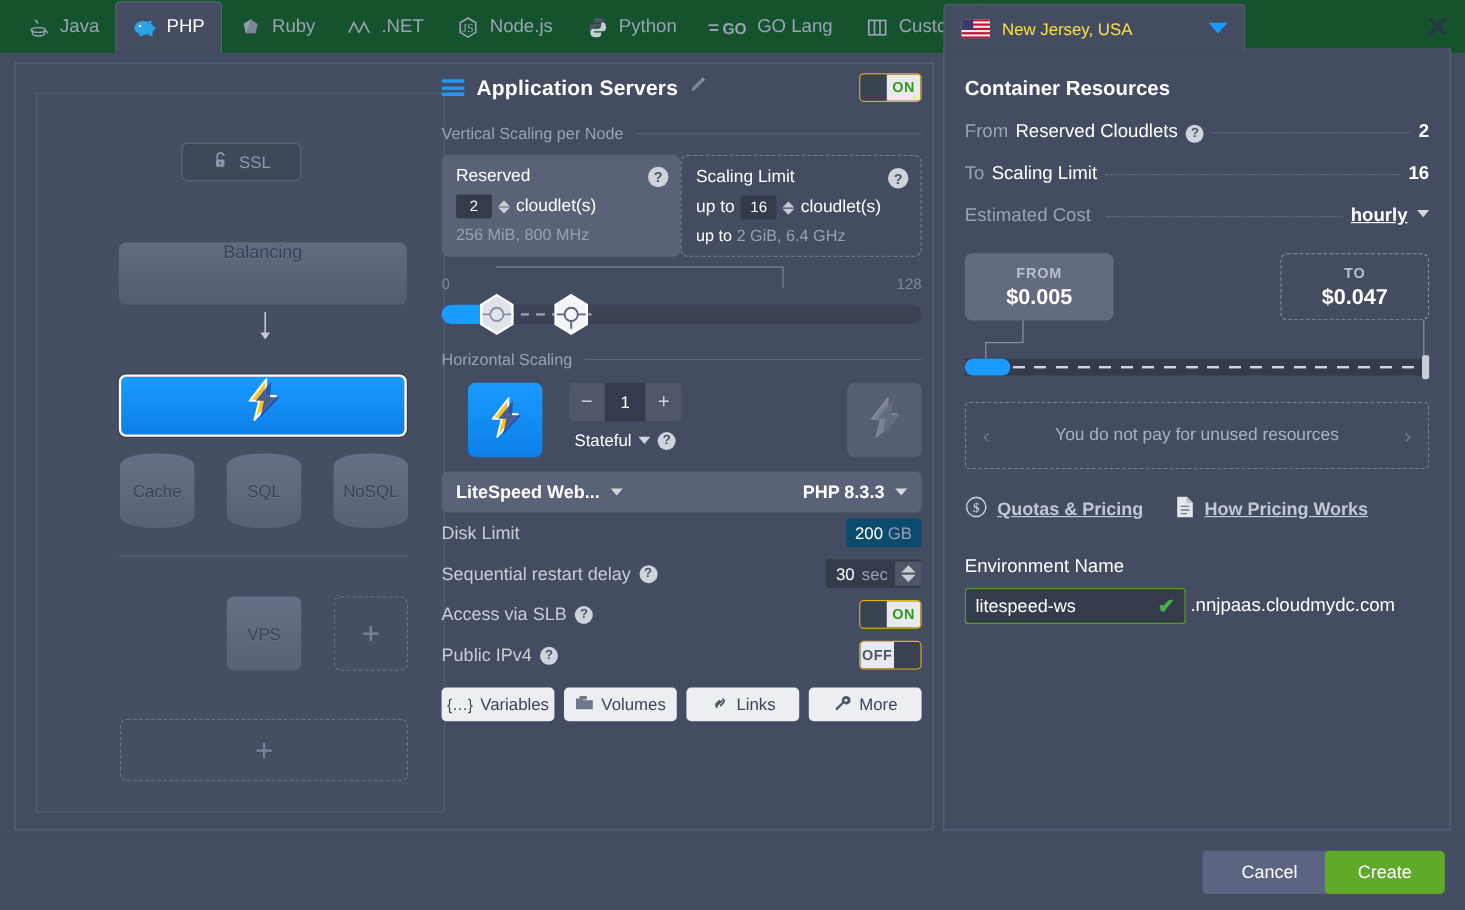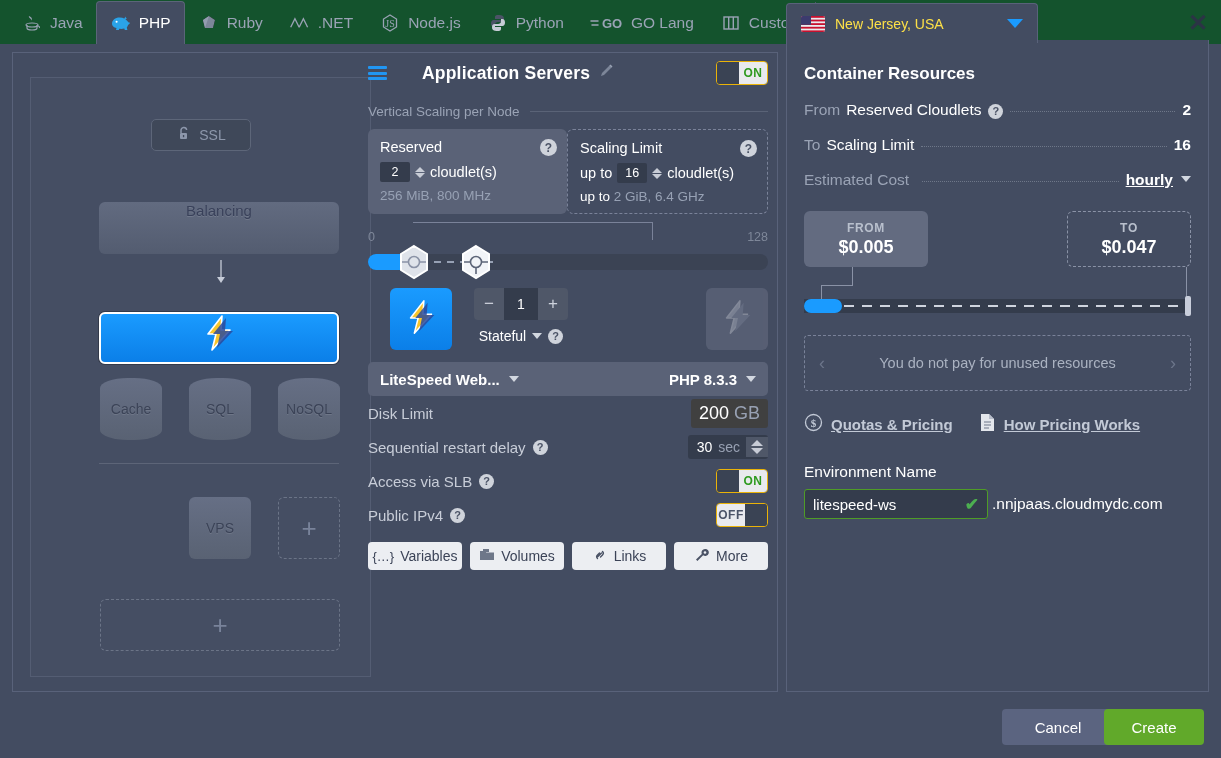--- a/index.html
+++ b/index.html
@@ -98,21 +98,21 @@
     cursor:pointer;
   }
   .dash-node { color:#79839a; }
   .divider-h { position:absolute; left:68px; width:240px; height:1px; background:#5d melhor; background:#5c melhor; background:#5d6578; }
 
   
   .center { position:absolute; left: 368px; top: 58px; width: 400px; }
   .ctr-head { display:flex; align-items:center; height: 30px; }
   .burger { width:19px;height:14px; display:flex;flex-direction:column;justify-content:space-between; margin-right:10px;}
   .burger i { display:block;height:3px;background:#2196f3;border-radius:1px;}
-  .ctr-title { color:#fff; font-size:17.5px; font-weight:bold; letter-spacing:.2px;margin-left:25px;}
+  .ctr-title { color:#fff; font-size:17.5px; font-weight:bold; letter-spacing:.2px;}
   .pencil { margin-left:9px; color:#7e melhor; color:#7d8699; font-size:14px; cursor:pointer;}
   .toggle {
     width: 52px; height: 24px; border-radius: 4px; background: #39415200;
     background: #394152; display:flex; cursor:pointer; overflow:hidden;
     border:1px solid #eab308;
   }
   .toggle .knob { flex:0 0 22px; background:#3a4354; }
   .toggle .lbl { flex:1; display:flex;align-items:center;justify-content:center;
     background:#e9eaee; color:#2e9a1f; font-size:12px;font-weight:bold; letter-spacing:.5px;}
   .toggle.off .lbl { order:-1; color:#4c5468; background:#e9eaee; }
@@ -173,21 +173,21 @@
 
   .stack-bar {
     margin-top: 12px; height: 34px; background:#5a6277; border-radius:5px;
     display:flex;align-items:center;justify-content:space-between;padding:0 12px;
     color:#fff; font-size:15px; font-weight:bold; cursor:pointer;
   }
   .stack-bar .sel { display:flex;align-items:center;gap:9px;}
 
   .opt-row { display:flex;align-items:center;justify-content:space-between; height: 34px; }
   .opt-label { color:#c8cdd8; font-size:15px; display:flex;align-items:center;gap:7px;}
-  .pill-num { background:#404040; border-radius:3px; padding: 4px 8px; color:#fff;font-size:18px;}
+  .pill-num { background:#0c4a6e; border-radius:3px; padding: 4px 8px; color:#fff;font-size:14px;}
   .pill-num span { color:#98a1b3; }
   .delay-box { display:flex;align-items:center; background:#343c4c;border-radius:3px;}
   .delay-box .v { padding: 4px 6px 4px 9px; color:#fff;font-size:14px;}
   .delay-box .u { padding: 4px 6px 4px 0; color:#98a1b3;font-size:14px;}
   .delay-box .sp { background:#4f5768; padding: 3px 5px; display:flex;flex-direction:column;gap:2px;cursor:pointer;}
 
   .btn-row { display:flex; gap:8px; margin-top: 10px; }
   .wbtn {
     flex:1; height: 28px; background:#eceef2; border-radius:4px;
     display:flex;align-items:center;justify-content:center;gap:6px;
@@ -516,20 +516,24 @@
       </div>
       <div class="hex" style="left:90px;">
         <svg width="36" height="36" viewBox="0 0 36 36">
             <path d="M18 2l13 8v16l-13 8-13-8V10z" fill="#f2f4f8" stroke="#fff" stroke-width="2"></path>
             <circle cx="18" cy="18" r="5.5" fill="none" stroke="#5d6578" stroke-width="1.6"></circle>
             <path d="M6 18h6.5M23.5 18H30M18 23.5V30" stroke="#5d6578" stroke-width="1.6"></path>
           </svg>
       </div>
     </div>
 
+    <div class="sec-label">
+      <span>Horizontal Scaling</span>
+      <span class="ln"></span>
+    </div>
 
     <div class="hs-row">
       <div style="margin-left:22px;">
         <div class="hs-icon on">
           <span>
             <svg width="38" height="38" viewBox="0 0 40 38">
               <path d="M23 2L9 20h8L13 36 31 16h-9z" fill="#f7c52b" stroke="#fff" stroke-width="1.6" stroke-linejoin="round"></path>
               <path d="M27 4L14 20h7l-3 14L34 17h-8z" fill="#2a4a9c" opacity=".85"></path>
             </svg>
           </span>

